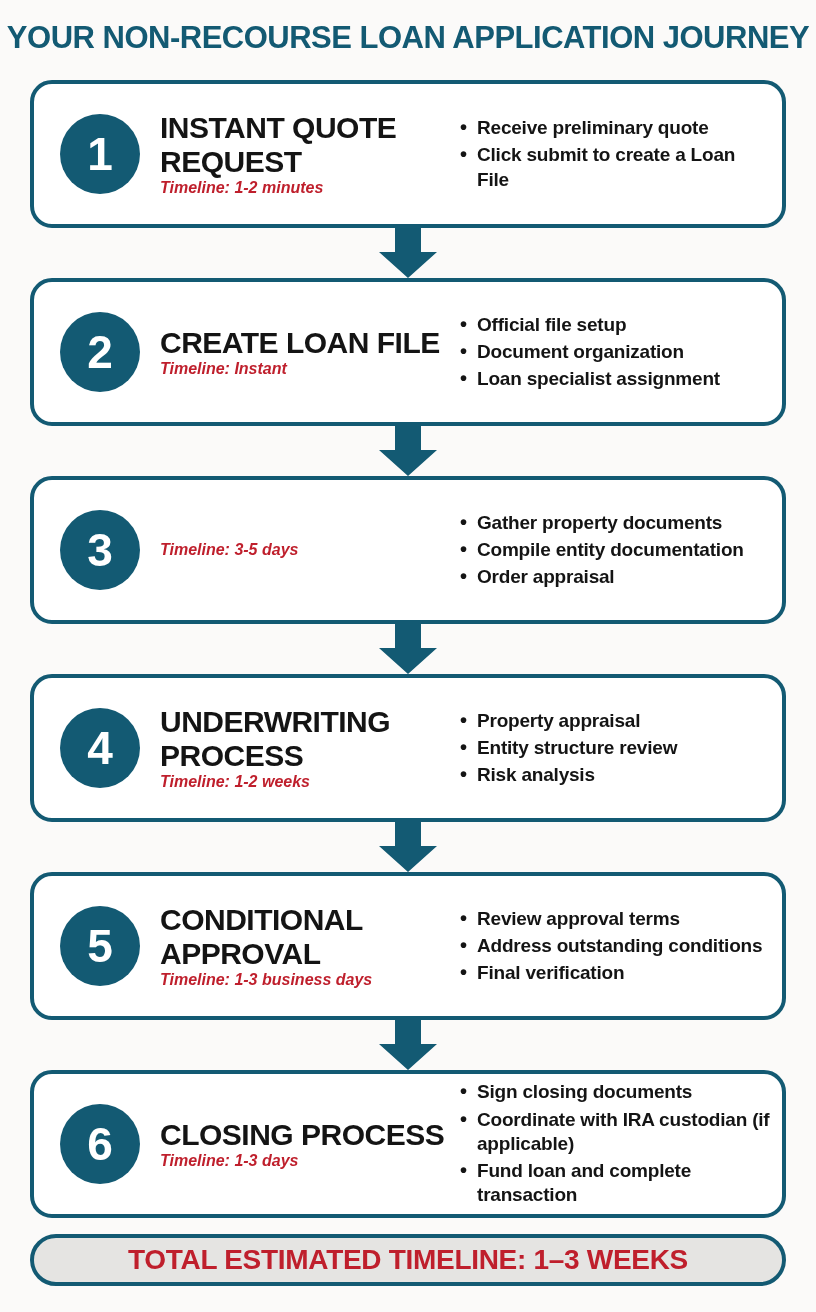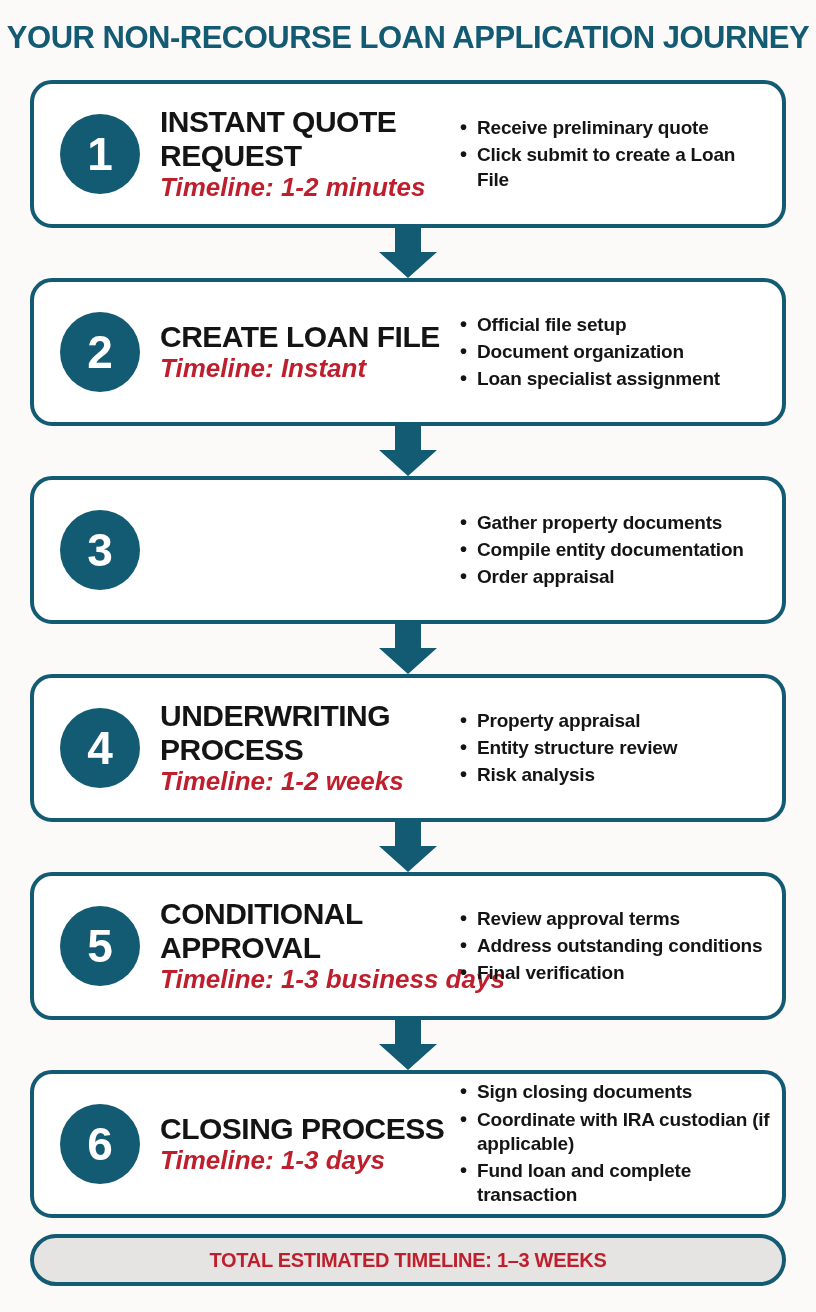--- a/index.html
+++ b/index.html
@@ -52,21 +52,21 @@
   }
   .step-title{
     font-size:30px;
     font-weight:700;
     letter-spacing:-0.5px;
     line-height:1.12;
     color:var(--ink);
   }
   .step-timeline{
     margin-top:0;
-    font-size:26px;
+    font-size:16px;
     font-weight:700;
     font-style:italic;
     color:var(--red);
     white-space:nowrap;
   }
   .step-bullets{flex:1;padding-left:8px;}
   .step-bullets ul{list-style:none;}
   .step-bullets li{
     position:relative;
     padding-left:19px;
@@ -94,21 +94,21 @@
     margin:16px 30px 0;
     height:52px;
     background:var(--footer-bg);
     border:4px solid var(--teal);
     border-radius:26px;
     display:flex;
     align-items:center;
     justify-content:center;
   }
   .footer-label{
-    font-size:20px;
+    font-size:28px;
     font-weight:700;
     letter-spacing:-0.3px;
     color:var(--red);
   }
 </style>
 </head>
 <body>
 
 <div class="page">
 
@@ -159,20 +159,21 @@
       <svg width="58" height="50" viewBox="0 0 58 50">
         <polygon points="16,0 42,0 42,24 58,24 29,50 0,24 16,24" fill="#135a73"></polygon>
       </svg>
     </div>
 
     <div class="step-card">
       <div class="step-circle">
           <span>3</span>
         </div>
       <div class="step-left">
+        <div class="step-timeline">Timeline: 3-5 days</div>
       </div>
       <div class="step-bullets">
         <ul>
           <li>Gather property documents</li>
           <li>Compile entity documentation</li>
           <li>Order appraisal</li>
         </ul>
       </div>
     </div>
 

